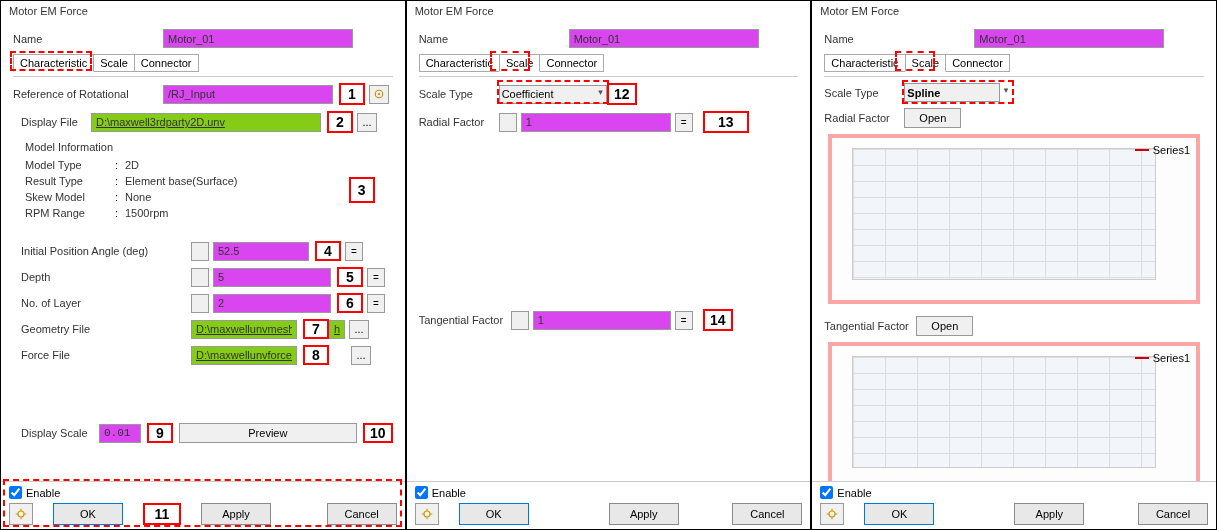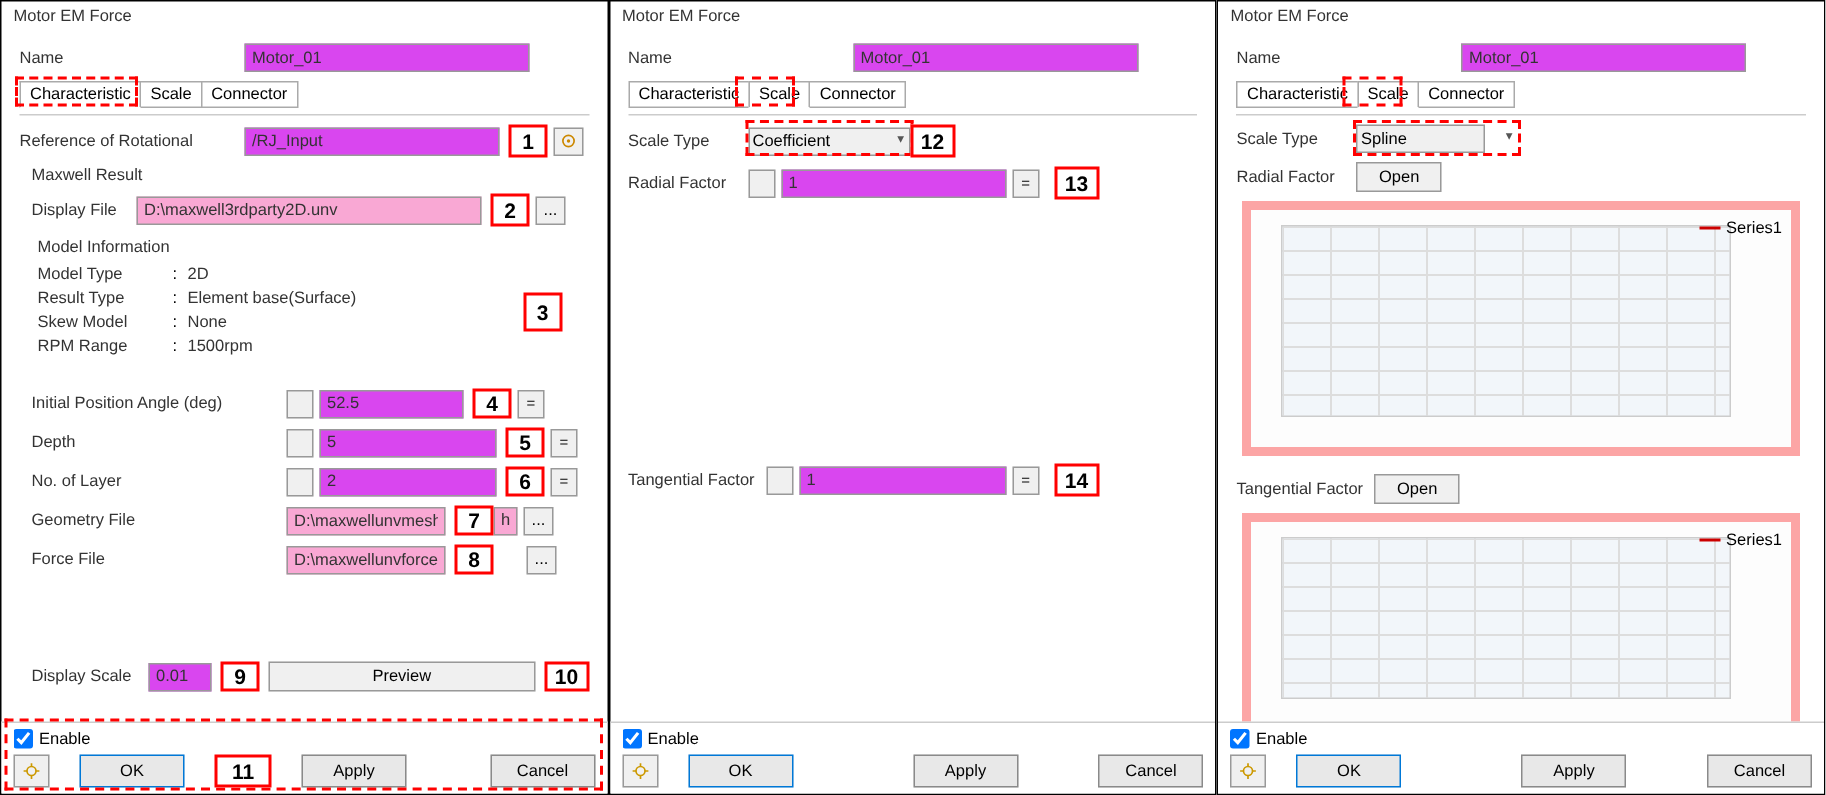--- a/index.html
+++ b/index.html
@@ -4,21 +4,21 @@
 <style>
   * { box-sizing: border-box; margin: 0; padding: 0; font-family: "Segoe UI", Tahoma, sans-serif; font-size: 11px; }
   body { background: #fff; width: 1217px; height: 530px; position: relative; }
   .panels { display: flex; width: 100%; height: 100%; gap: 0; }
   .panel { flex: 1; border: 1px solid #000; position: relative; background: #fff; height: 530px; }
   .title-bar { padding: 4px 8px; color: #333; }
   .content { padding: 8px 12px 0 12px; position: relative; }
   .row { display: flex; align-items: center; margin-bottom: 6px; }
   .label { color: #333; }
   .input { border: 1px solid #999; height: 19px; padding: 1px 4px; background: #d946ef; color: #333; }
-  .readonly { background: #f9a8d4; }
+  .readonly { background: #84cc16; text-decoration: underline; }
   .tabs { display: flex; margin-bottom: 4px; }
   .tab { padding: 2px 6px; border: 1px solid #aaa; background: #fff; margin-right: -1px; cursor: pointer; position: relative; }
   .tab.active { background: #fff; border-bottom: 1px solid #fff; z-index: 2; }
   .hr { border-top: 1px solid #ccc; margin: 2px 0 6px 0; }
   .fieldset { margin-left: 8px; margin-bottom: 8px; }
   .fieldset-title { margin-bottom: 6px; color: #333; }
   .info-row { display: flex; margin-bottom: 4px; }
   .info-label { width: 90px; color: #333; }
   .info-colon { width: 10px; }
   .info-value { color: #333; }
@@ -31,21 +31,21 @@
   .checkbox { width: 13px; height: 13px; margin-right: 4px; }
   .btn { border: 1px solid #8a8a8a; background: #e8e8e8; height: 22px; padding: 0 12px; cursor: pointer; }
   .btn.ok { min-width: 70px; border: 1px solid #0078d7; }
   .btn.apply { min-width: 70px; }
   .btn.cancel { min-width: 70px; }
   .gear-icon { width: 20px; height: 19px; border: 1px solid #999; background: #f0f0f0; display: flex; align-items: center; justify-content: center; }
   .gear-icon svg { width: 12px; height: 12px; }
   .select { border: 1px solid #999; height: 19px; background: #f0f0f0; padding: 0 2px; appearance: none; position: relative; }
   .select-wrap { position: relative; display: inline-block; }
   .select-wrap::after { content: "▾"; position: absolute; right: 4px; top: 2px; font-size: 9px; color: #555; pointer-events: none; }
-  .chart-area { border: 6px solid #fca5a5; height: 170px; background: #fdfdfd; position: relative; margin-left: 4px; margin-right: 4px; margin-bottom: 12px; }
+  .chart-area { border: 4px solid #fca5a5; height: 170px; background: #fdfdfd; position: relative; margin-left: 4px; margin-right: 4px; margin-bottom: 12px; }
   .chart-grid { position: absolute; left: 20px; top: 10px; right: 40px; bottom: 20px; background: repeating-linear-gradient(to right, #ddd 0, #ddd 1px, transparent 1px, transparent 32px), repeating-linear-gradient(to bottom, #ddd 0, #ddd 1px, transparent 1px, transparent 16px); border: 1px solid #ccc; background-color: #f2f6fa; }
   .legend { position: absolute; right: 6px; top: 6px; display: flex; align-items: center; font-size: 10px; }
   .legend-line { width: 14px; height: 2px; background: #cc0000; margin-right: 4px; }
   .open-btn { border: 1px solid #999; background: #f0f0f0; height: 20px; padding: 0 14px; cursor: pointer; }
   .preview-btn { border: 1px solid #999; background: #f0f0f0; height: 20px; flex: 1; cursor: pointer; text-align: center; }
   .eq-btn { width: 18px; height: 19px; border: 1px solid #999; background: #f0f0f0; margin-left: 4px; display: flex; align-items: center; justify-content: center; font-size: 10px; }
   .sq-btn { width: 18px; height: 19px; border: 1px solid #999; background: #f0f0f0; margin-right: 4px; display: flex; align-items: center; justify-content: center; }
 </style>
 </head>
 <body>
@@ -74,21 +74,20 @@
         <div class="callout" style="position:static; margin-left:6px; width:26px;height:22px">1</div>
         <div class="small-btn gear-icon">
           <svg viewBox="0 0 16 16">
               <circle cx="8" cy="8" r="5" fill="none" stroke="#c80" stroke-width="1.5"></circle>
               <circle cx="8" cy="8" r="1.5" fill="#c80"></circle>
             </svg>
         </div>
       </div>
 
       <div class="fieldset">
-        <div class="fieldset-title">Maxwell Result</div>
         <div class="row" style="position:relative">
           <div class="label" style="width:70px">Display File</div>
           <input class="input readonly" style="width: 230px;" readonly="" value="D:\maxwell3rdparty2D.unv">
           <div class="callout" style="position:static; margin-left:6px; width:26px;height:22px">2</div>
           <div class="small-btn">...</div>
         </div>
 
         <div class="fieldset" style="margin-left:4px; margin-top:8px">
           <div class="fieldset-title">Model Information</div>
           <div style="position:relative">
@@ -152,21 +151,21 @@
           <div class="callout" style="position:static; margin-left:6px; width:26px;height:20px">8</div>
           <div style="width:18px"></div>
           <div class="small-btn">...</div>
         </div>
       </div>
 
       <div style="height:50px"></div>
 
       <div class="row" style="align-items:center; margin-left:8px; position:relative">
         <div class="label" style="width:78px">Display Scale</div>
-        <input class="input" style="width: 42px;" value="0.01">
+        <input class="input" style="width: 42px; font-family: Liberation Mono, monospace;" value="0.01">
         <div class="callout" style="position:static; margin:0 6px; width:26px;height:20px">9</div>
         <button class="preview-btn">Preview</button>
         <div class="callout" style="position:static; margin-left:6px; width:30px;height:20px">10</div>
       </div>
     </div>
 
     <div class="dashed-box" style="left:2px; bottom:2px; right:3px; height:48px;"></div>
 
     <div class="footer">
       <div class="footer-row1">
@@ -212,21 +211,21 @@
           <input class="select" style="width: 108px;" readonly="" value="Coefficient">
         </div>
         <div class="callout" style="position:static; width:30px;height:22px">12</div>
       </div>
 
       <div class="row" style="position:relative">
         <div class="label" style="width:80px">Radial Factor</div>
         <div class="sq-btn"></div>
         <input class="input" style="width: 150px;" value="1">
         <div class="eq-btn">=</div>
-        <div class="callout" style="position:static; margin-left:10px; width:30px;height:22px">13</div>
+        <div class="callout" style="position:static; margin-left:10px; width:46px;height:22px">13</div>
       </div>
 
       <div style="height:170px"></div>
 
       <div class="row" style="position:relative">
         <div class="label" style="width:92px">Tangential Factor</div>
         <div class="sq-btn"></div>
         <input class="input" style="width: 138px;" value="1">
         <div class="eq-btn">=</div>
         <div class="callout" style="position:static; margin-left:10px; width:30px;height:22px">14</div>
@@ -267,21 +266,21 @@
         <div class="dashed-box" style="left:71px; top:-3px; width:40px; height:20px;"></div>
         <div class="tab active">Scale</div>
         <div class="tab">Connector</div>
       </div>
       <div class="hr"></div>
 
       <div class="row" style="position:relative">
         <div class="label" style="width:80px">Scale Type</div>
         <div class="dashed-box" style="left:78px; top:-3px; width:112px; height:24px;"></div>
         <div class="select-wrap" style="width:108px">
-          <input class="select" style="width: 86px;" readonly="" value="Spline">
+          <input class="select" style="width: 96px; font-weight: bold;" readonly="" value="Spline">
         </div>
       </div>
 
       <div class="row">
         <div class="label" style="width:80px">Radial Factor</div>
         <button class="open-btn">Open</button>
       </div>
       <div class="chart-area">
         <div class="chart-grid"></div>
         <div class="legend">

